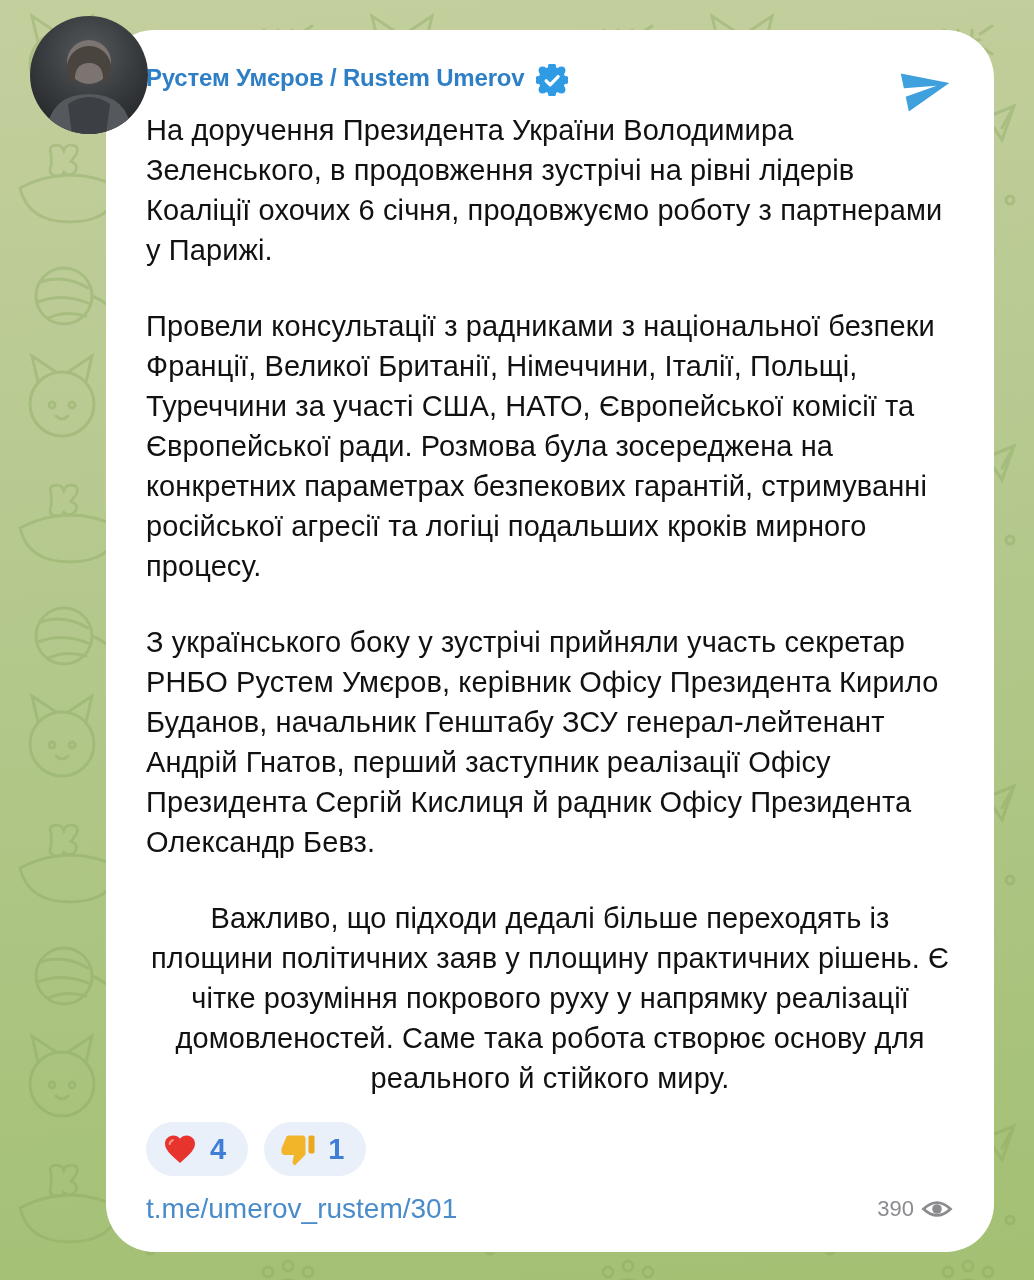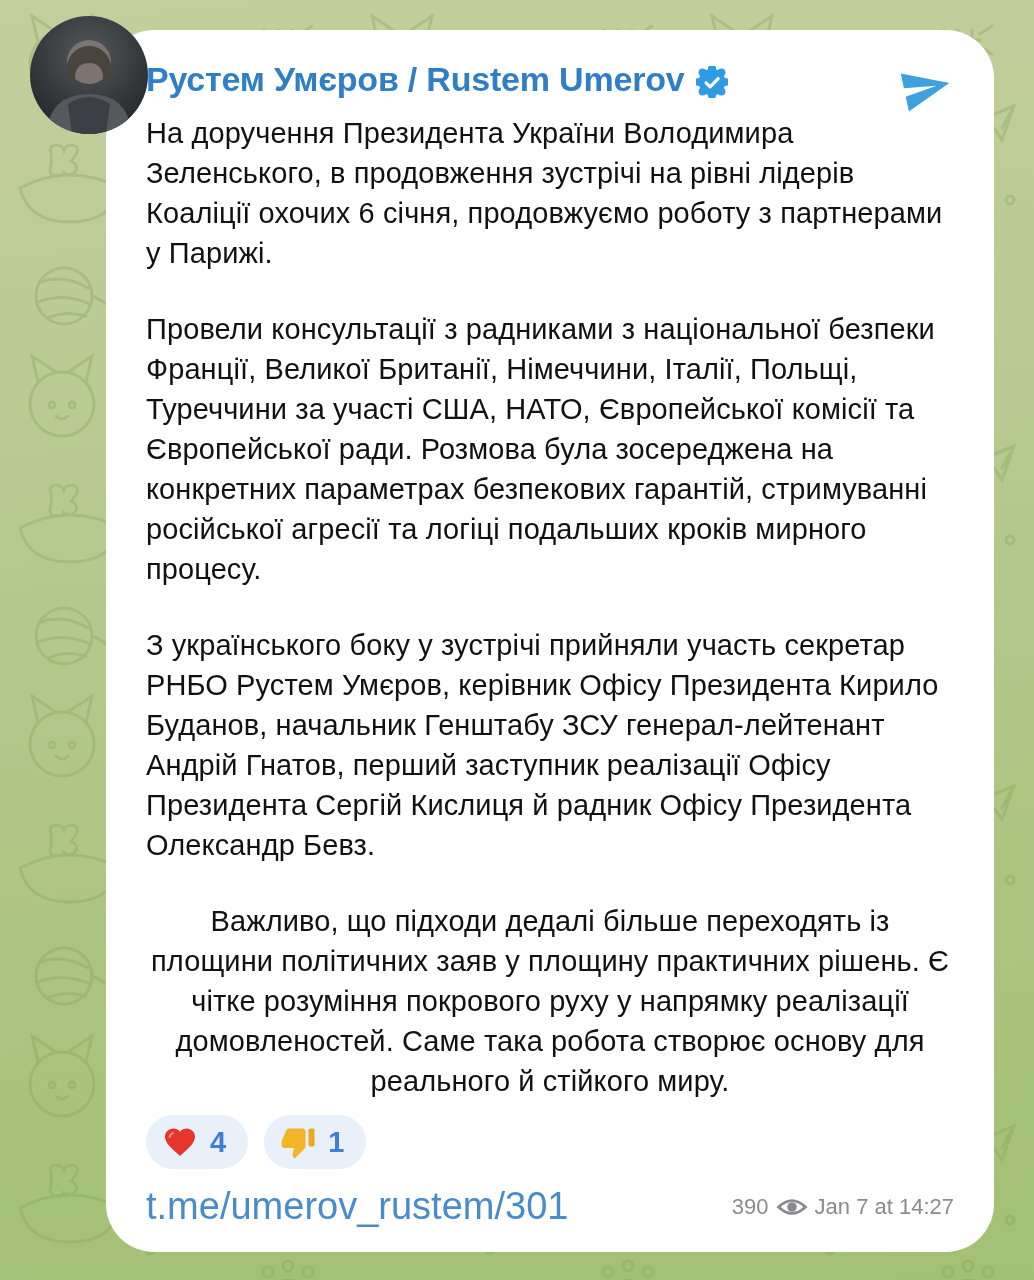--- a/index.html
+++ b/index.html
@@ -14,38 +14,38 @@
     position:absolute;left:106px;top:30px;width:888px;height:1222px;
     background:#ffffff;border-radius:48px;z-index:1;
     box-sizing:border-box;padding:24px 40px 22px 40px;
     display:flex;flex-direction:column;
   }
   .avatar{
     position:absolute;left:30px;top:16px;width:118px;height:118px;border-radius:50%;
     z-index:2;overflow:hidden;background:radial-gradient(circle at 50% 32%,#56595c 0%,#3a3d40 45%,#1b1d20 100%);
   }
   .header-row{display:flex;align-items:center;gap:12px;margin:6px 0 14px 0;position:relative;}
-  .channel-name{color:#2e7fc6;font-size:34px;font-weight:bold;letter-spacing:-0.2px;}
+  .channel-name{color:#2e7fc6;font-size:24px;font-weight:bold;letter-spacing:-0.2px;}
   .verified{width:32px;height:32px;flex:0 0 auto;margin-top:4px;}
   .share-plane{position:absolute;right:2px;top:2px;width:52px;height:52px;}
   .post-text p{
     margin:0 0 36px 0;color:#111111;font-size:29px;line-height:40px;
     letter-spacing:0.1px;max-width:812px;
   }
   .post-text p:last-child{margin-bottom:0;text-align:center;}
   .flex-spacer{flex:1 1 auto;min-height:8px;}
   .reactions-row{display:flex;gap:16px;margin:6px 0 16px 0;}
   .reaction-pill{
     display:inline-flex;align-items:center;gap:12px;
     background:#e9f0fa;border-radius:32px;padding:9px 22px 9px 16px;border:none;cursor:pointer;
   }
   .reaction-count{color:#3e7ed6;font-size:29px;font-weight:bold;}
   .reaction-emoji{width:36px;height:36px;display:inline-block;}
   .footer-row{display:flex;align-items:center;justify-content:space-between;margin-bottom:4px;}
-  .post-link{color:#4a8bc9;font-size:38px;text-decoration:none;cursor:pointer;}
+  .post-link{color:#4a8bc9;font-size:28px;text-decoration:none;cursor:pointer;}
   .meta{display:flex;align-items:center;gap:6px;color:#8b8b8f;font-size:22px;}
   .eye-icon{width:34px;height:34px;}
   .meta .views{color:#8b8b8f;}
 </style>
 </head>
 <body>
 
 <svg class="doodle-layer" width="1034" height="1280" xmlns="http://www.w3.org/2000/svg">
   <defs>
     <pattern id="doodles" width="340" height="340" patternUnits="userSpaceOnUse">
@@ -147,17 +147,16 @@
   </div>
 
   <div class="footer-row">
     <a class="post-link">t.me/umerov_rustem/301</a>
     <span class="meta">
       <span class="views">390</span>
       <svg class="eye-icon" viewBox="0 0 24 24">
         <path d="M2.5 12 q9.5 -9 19 0 q-9.5 9 -19 0 Z" fill="none" stroke="#8b8b8f" stroke-width="2"></path>
         <circle cx="12" cy="12" r="3.4" fill="#8b8b8f"></circle>
       </svg>
-      <span>Jan 7 at 14:27</span>
     </span>
   </div>
 
 </div>
 
 </body></html>

